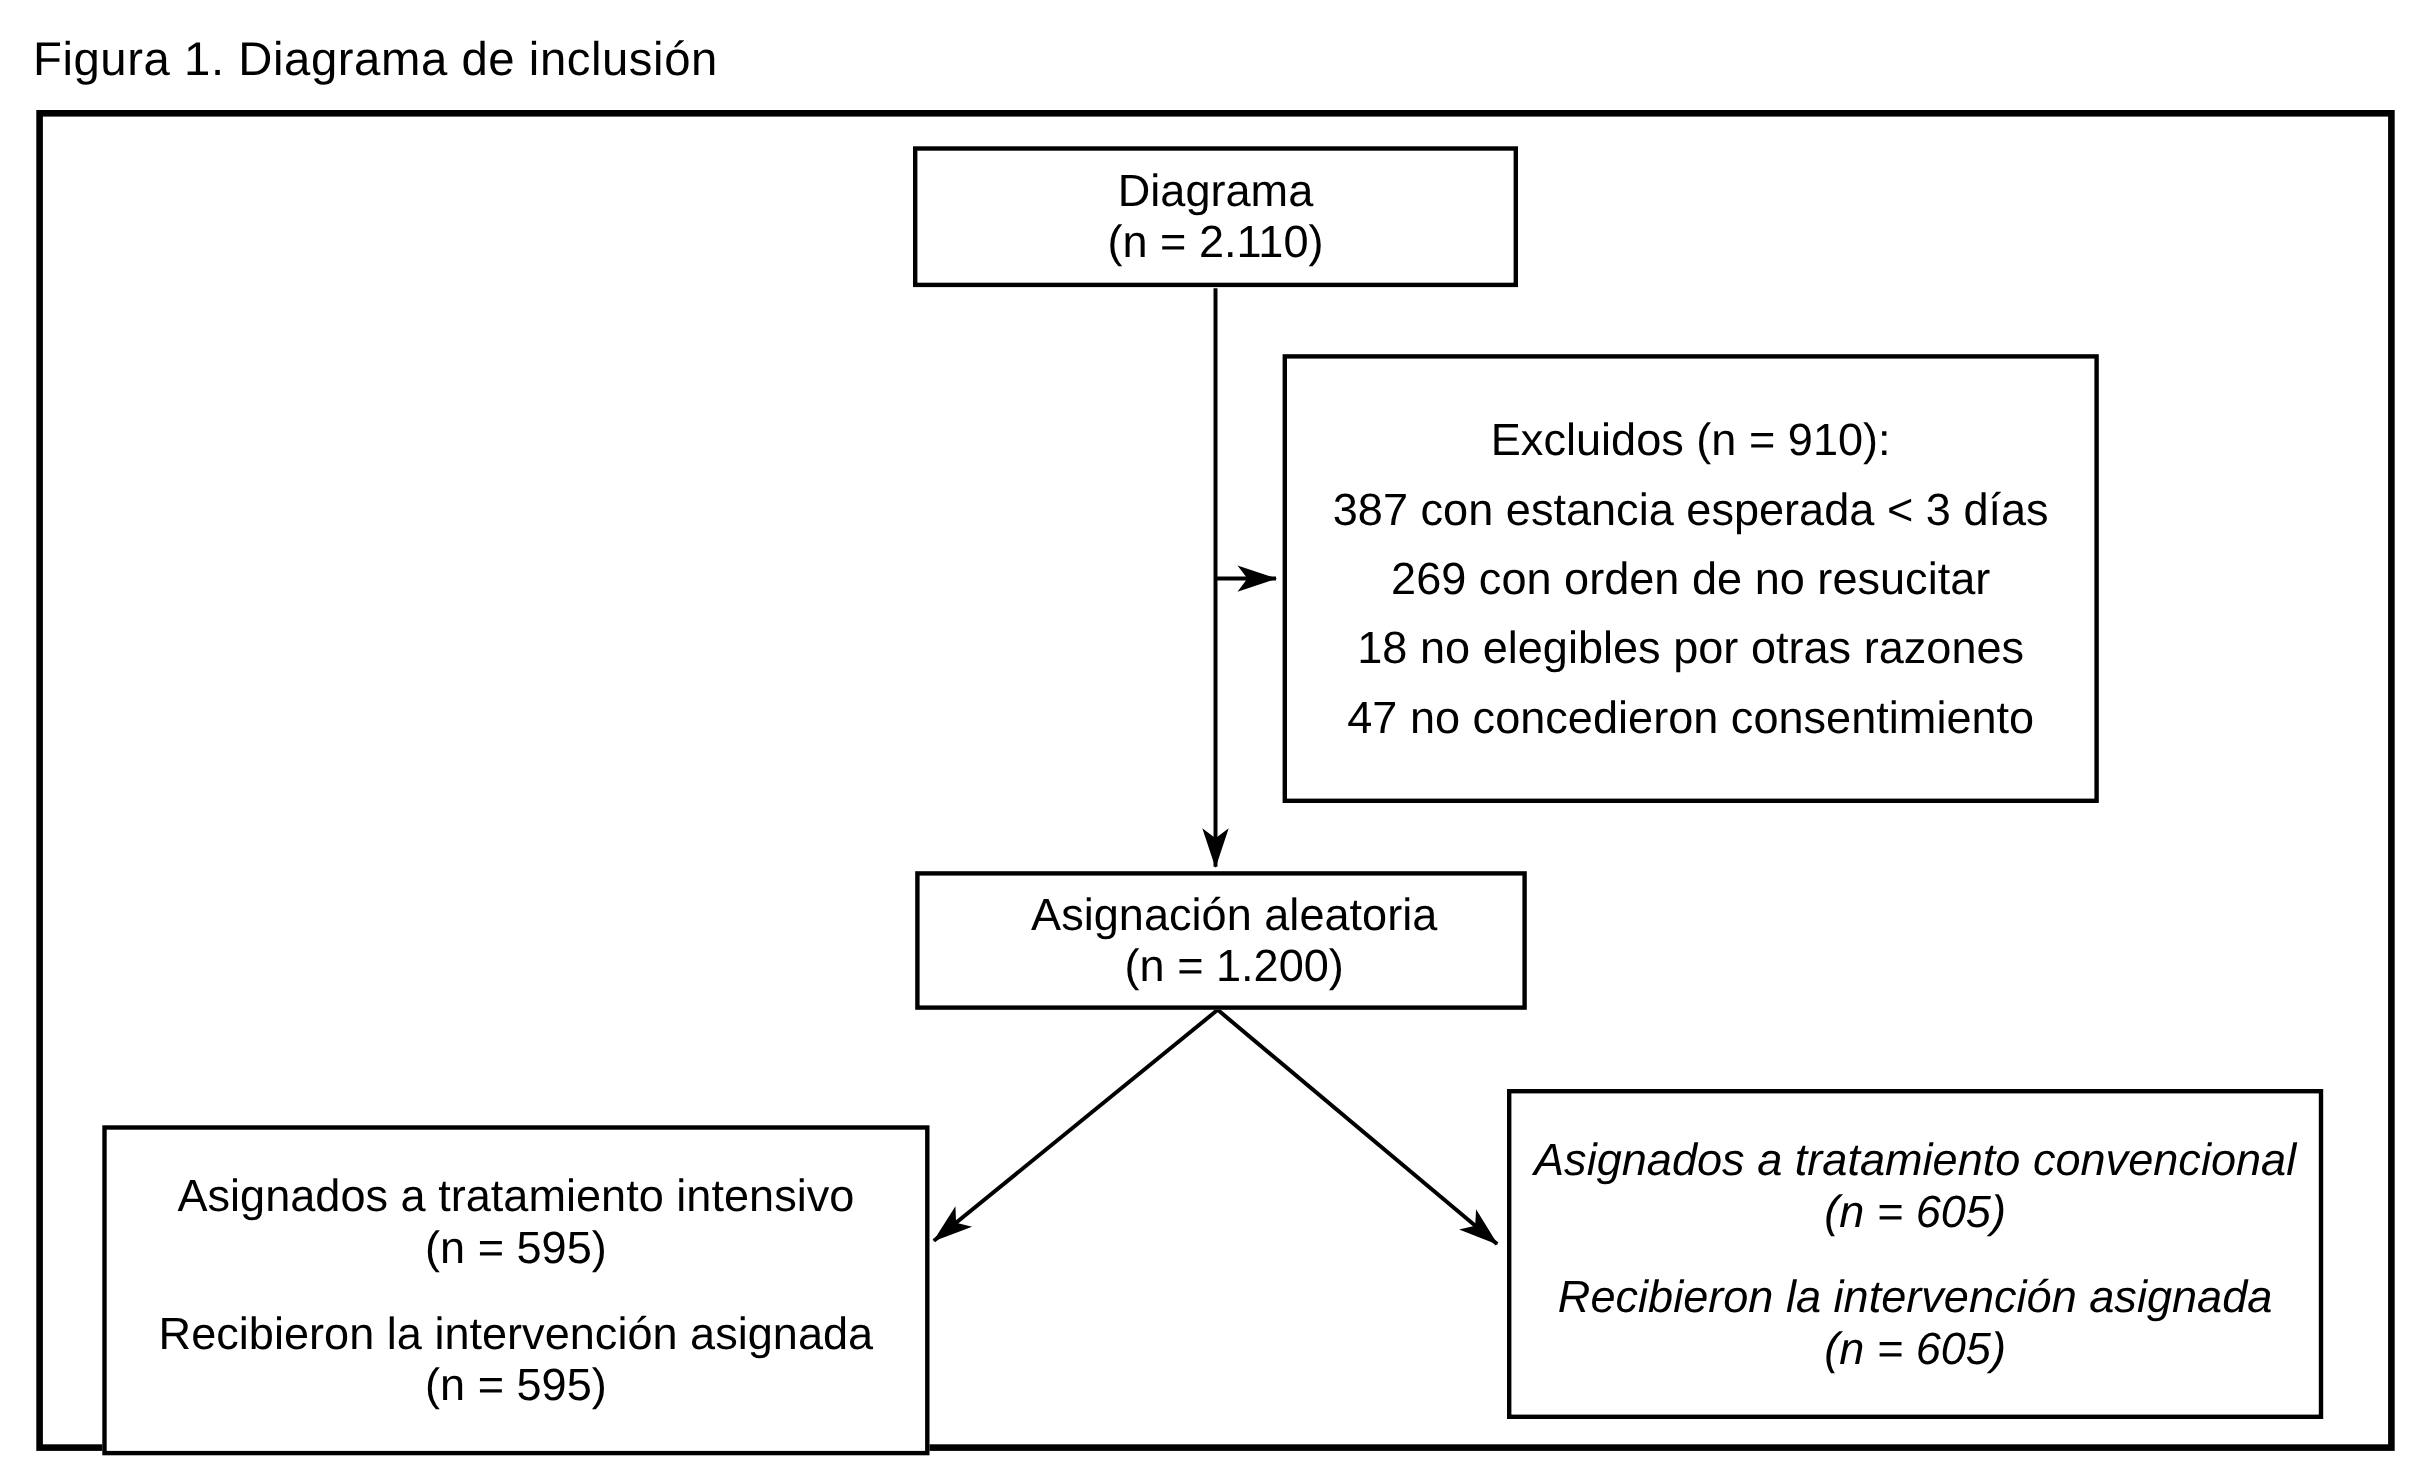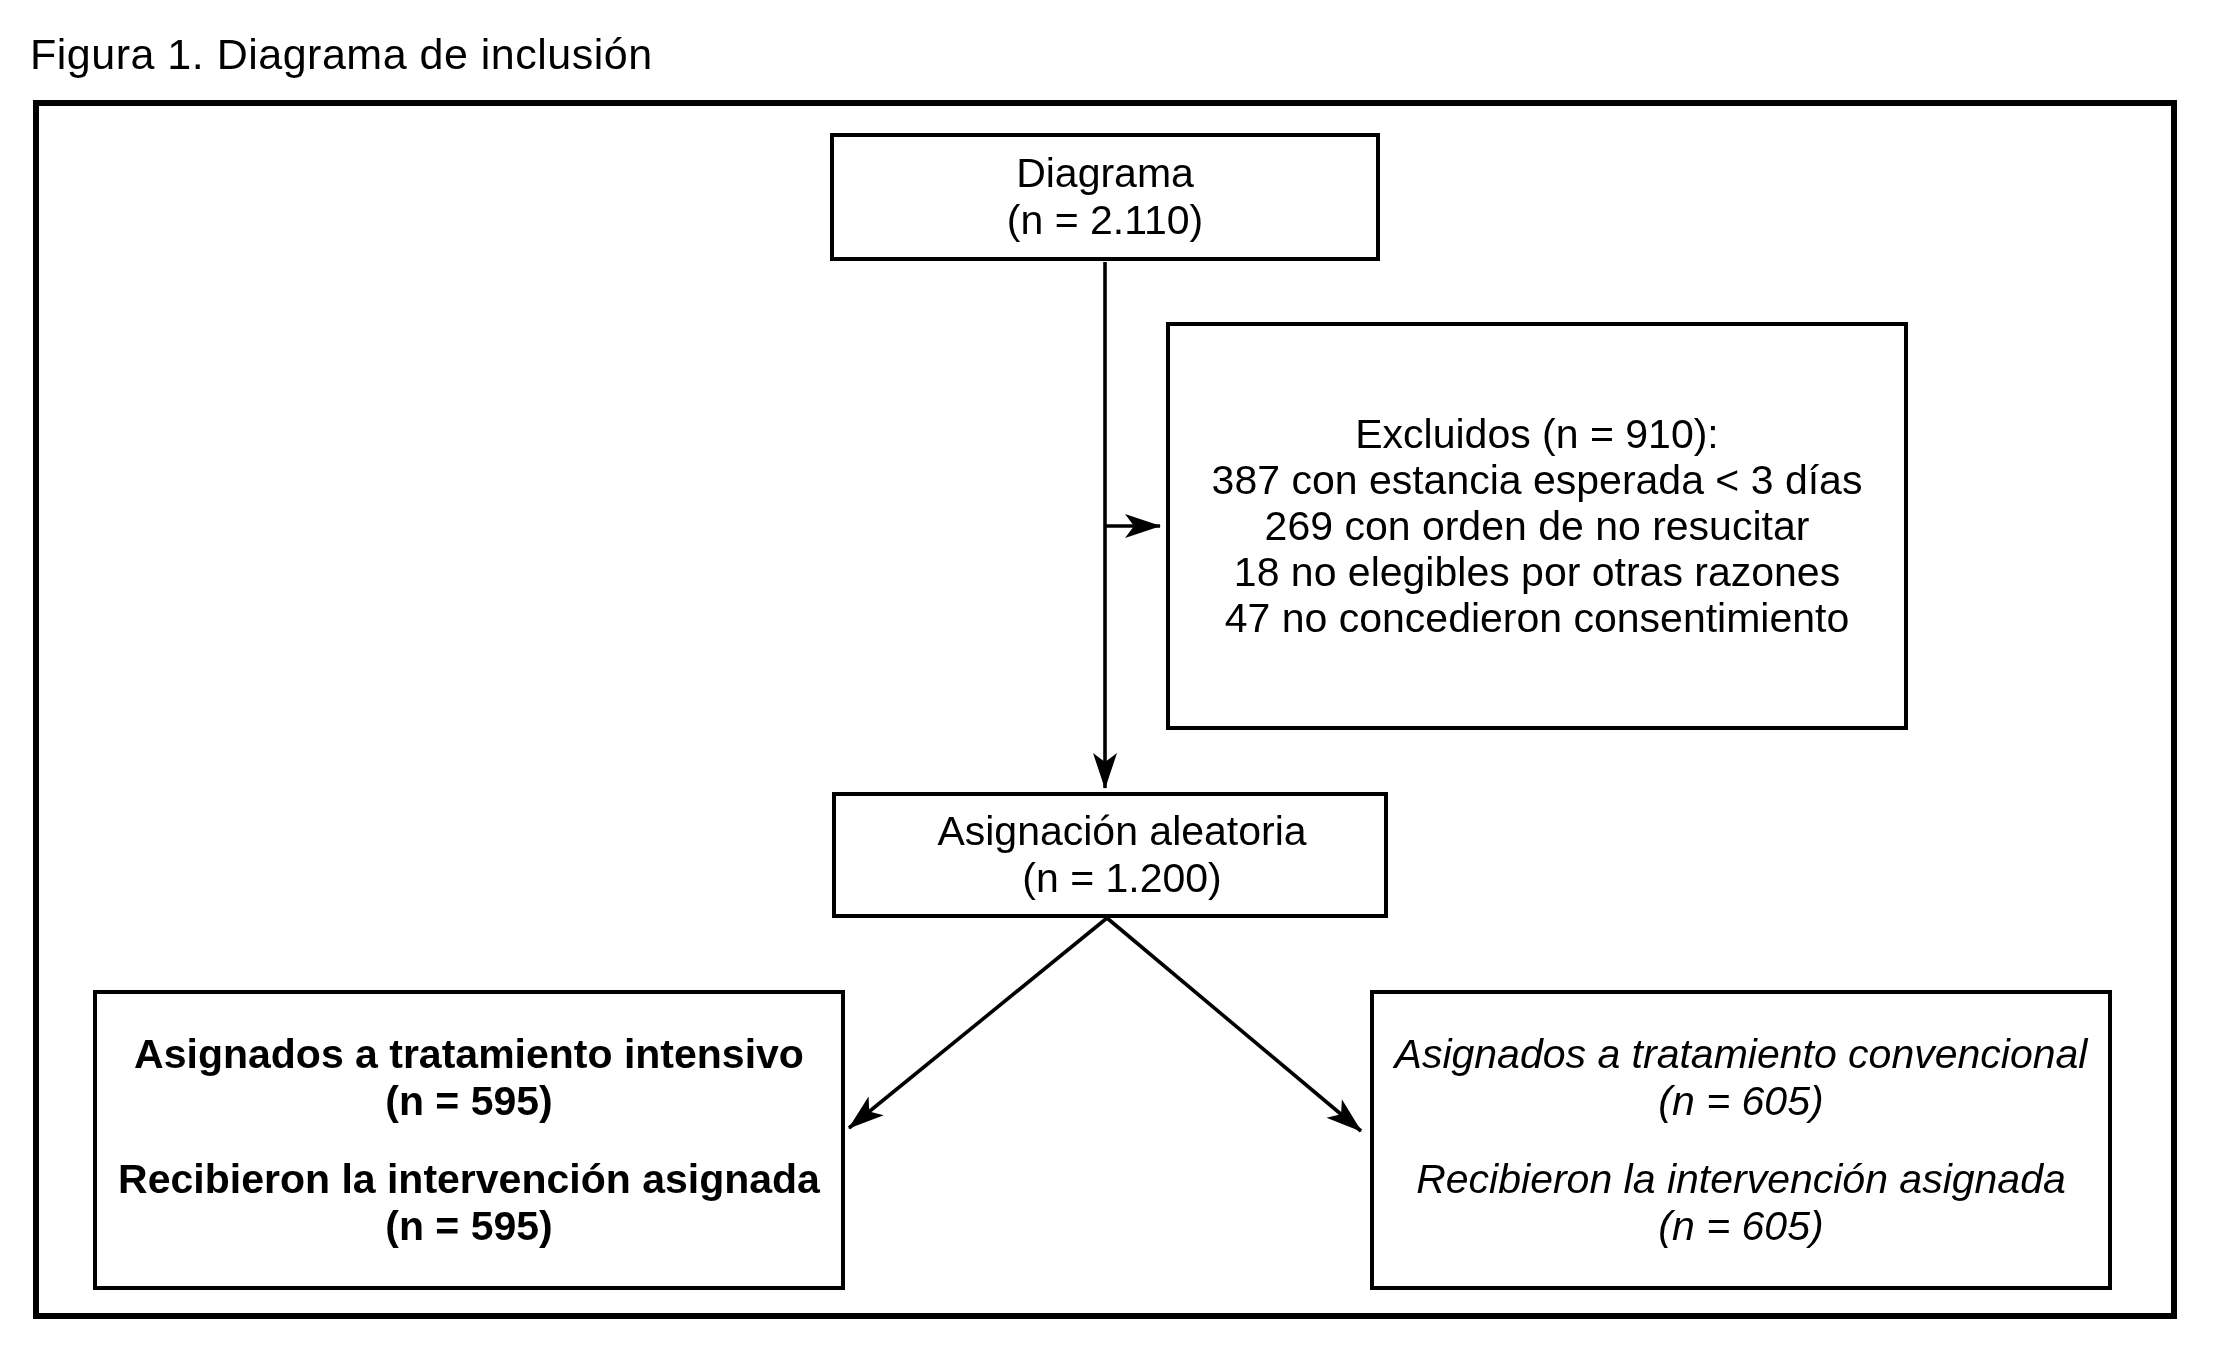--- a/index.html
+++ b/index.html
@@ -41,23 +41,23 @@
     display: flex;
     flex-direction: column;
     justify-content: center;
     align-items: center;
     text-align: center;
     font-size: 41px;
     line-height: 47px;
     z-index: 2;
   }
   .node-eligible     { left: 830px;  top: 133px; width: 550px; height: 128px; }
-  .node-excluded     { left: 1166px; top: 322px; width: 742px; height: 408px; line-height: 46px; }
+  .node-excluded     { left: 1166px; top: 322px; width: 742px; height: 408px; line-height: 46px; gap: 17px; }
   .node-randomized   { left: 832px;  top: 792px; width: 556px; height: 126px; padding-left: 24px; }
-  .node-intensive    { left: 93px;   top: 990px; width: 752px; height: 300px; font-weight: bold; }
+  .node-intensive    { left: 93px;   top: 1023px; width: 752px; height: 300px; }
   .node-conventional { left: 1370px; top: 990px; width: 742px; height: 300px; font-style: italic; }
   .para + .para { margin-top: 31px; }
   .connector-layer {
     position: absolute;
     left: 0;
     top: 0;
     width: 2214px;
     height: 1347px;
     z-index: 1;
     pointer-events: none;

